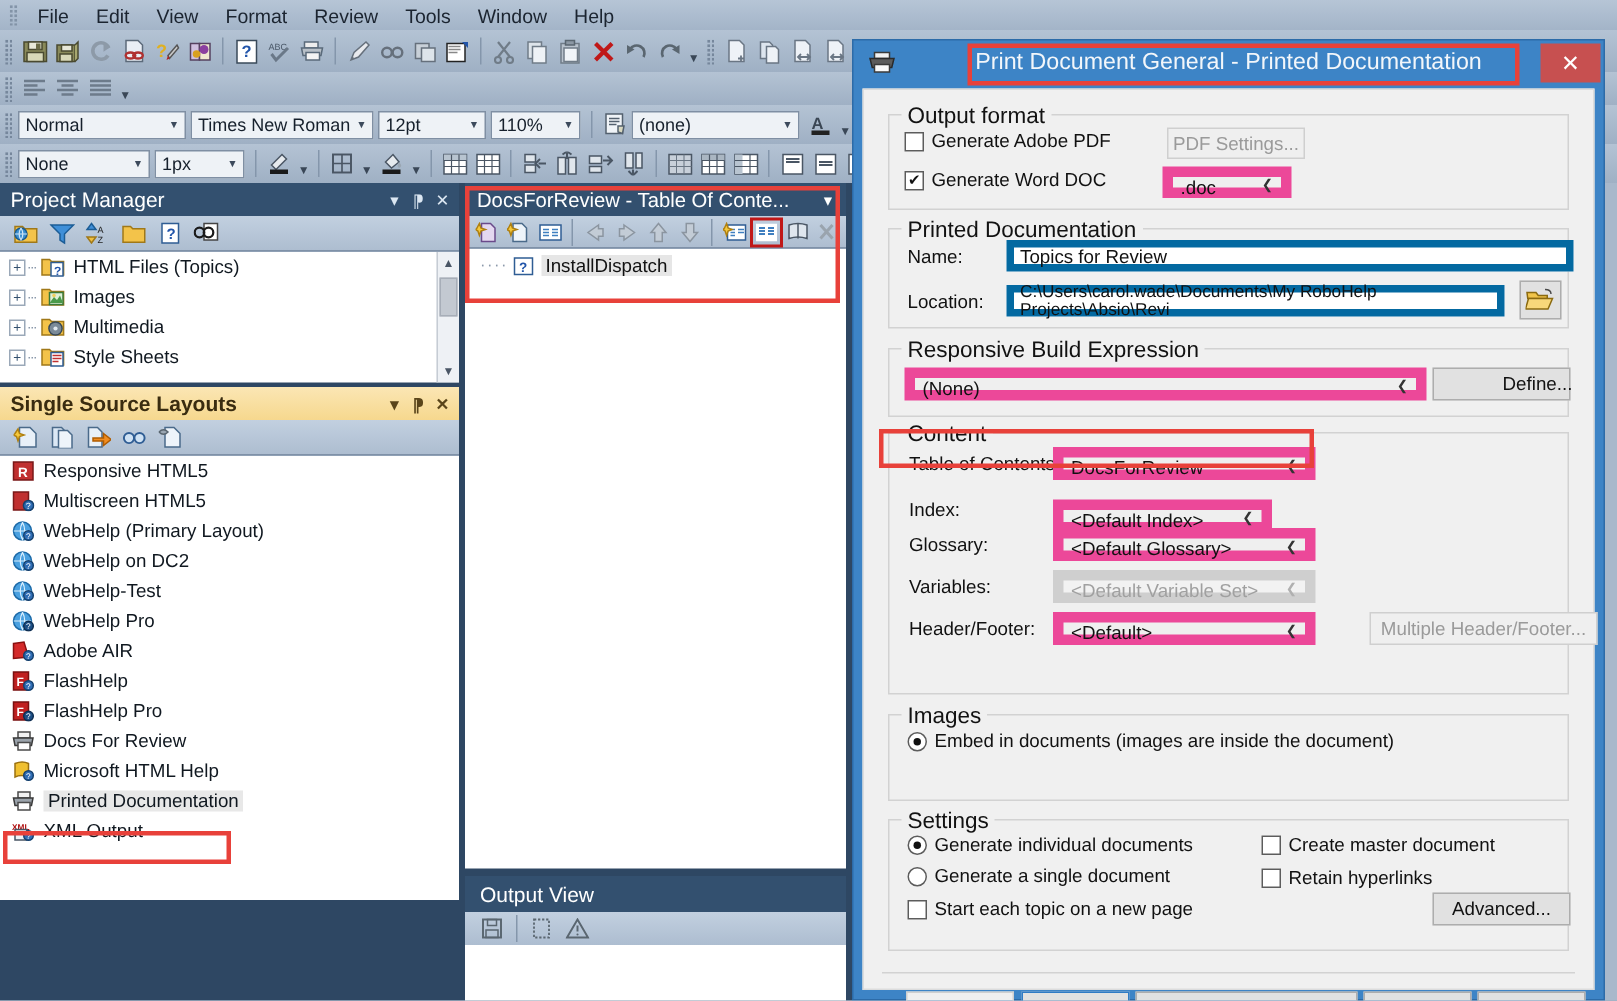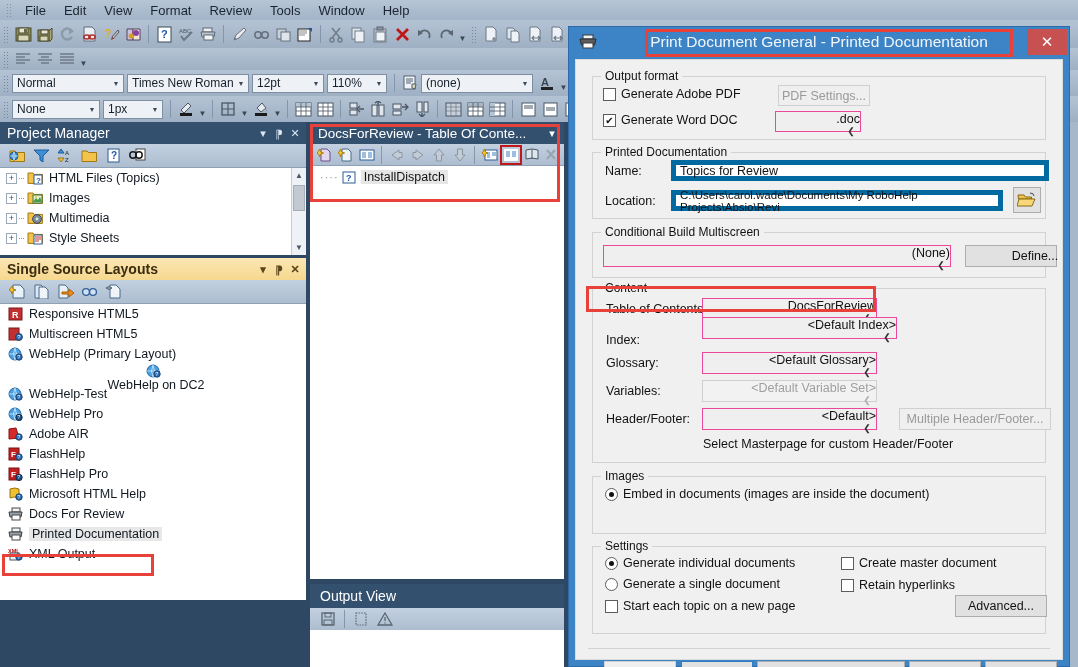--- a/index.html
+++ b/index.html
@@ -90,39 +90,39 @@
     background: #3d84c6; border: 1px solid #2c6ba8; }
   .dlg-title { height: 30px; display:flex; align-items:center; padding-left:8px; position:relative; }
   .dlg-title-text { position:absolute; left: 0; right: 0; text-align:center; font-size: 15.5px; color:#f2f6fa; }
   .dlg-close { position:absolute; right:2px; top:2px; width: 40px; height: 26px; background:#c75050;
     display:flex;align-items:center;justify-content:center;color:#fff;font-size:15px; cursor:default;}
   .dlg-body { position:absolute; left: 6px; right: 6px; top: 32px; bottom: 6px;
     background: #f0f0f0; border:1px solid #dcdcdc; }
 
   .gbox { position:absolute; border:1px solid #d2d2d2; }
   .gbox > .gtitle { position:absolute; top:-8px; left:8px; background:#f0f0f0; padding:0 4px;
-    font-size:12px; color:#121212; }
+    font-size:15px; color:#121212; }
 
   .chk { width:13px; height:13px; border:1px solid #5c5c5c; background:#fff; display:inline-flex;
     align-items:center; justify-content:center; font-size:10px; color:#111; flex:0 0 auto; }
   .rad { width:13px; height:13px; border:1px solid #5c5c5c; border-radius:50%; background:#fff;
     display:inline-flex; align-items:center; justify-content:center; flex:0 0 auto; }
   .rad .dot { width:5px; height:5px; border-radius:50%; background:#111; }
   .optrow { display:flex; align-items:center; gap:5px; font-size:12.5px; color:#111; position:absolute; }
 
   .wbtn { border:1px solid #adadad; background:#e1e1e1; font-size:12.5px; color:#111;
     display:flex; align-items:center; justify-content:center; position:absolute; cursor:default;
     font-family:"Liberation Sans", sans-serif; }
   .wbtn.disabled { color:#9a9a9a; background:#efefef; border-color:#cfcfcf; }
   .wbtn.default { border:1px solid #2f7bc4; }
 
   .wtext { position:absolute; border:5px solid #0369a1; background:#fff; font-size:12.5px; color:#111;
     display:flex; align-items:center; padding-left:4px; }
-  .wcombo { position:absolute; border:1px solid #ec4899; background:#efefef; font-size:12.5px; color:#111;
-    display:flex; align-items:flex-end; padding-left:5px;flex-direction:column; }
+  .wcombo { position:absolute; border:7px solid #ec4899; background:#efefef; font-size:12.5px; color:#111;
+    display:flex; align-items:flex-start; padding-left:5px; }
   .wcombo .ca { margin-left:auto; width:18px; text-align:center; font-size:9px; color:#333; }
   .wcombo.disabled { color:#a0a0a0; background:#f2f2f2; border-color:#cfcfcf; }
   .wcombo.disabled .ca { color:#b0b0b0; }
   .wlabel { position:absolute; font-size:12.5px; color:#111; }
 
   
   .hl { position:absolute; border:3px solid #e8413a; pointer-events:none; }
 </style>
 </head>
 <body>
@@ -652,21 +652,21 @@
           <span class="ficon">
             <svg width="15" height="14" viewBox="0 0 15 14">
               <circle cx="7" cy="7" r="6" fill="#49a0e0" stroke="#1c6aa8"></circle>
               <path d="M1.2 7 h11.6 M7 1.2 q3 5.8 0 11.6 q-3 -5.8 0 -11.6" fill="none" stroke="#d8eefc" stroke-width=".8"></path>
               <circle cx="11" cy="10" r="3.2" fill="#2f6db5" stroke="#14406e"></circle>
               <text x="9.3" y="12" font-size="5.5" fill="#fff" font-family="Liberation Sans">?</text>
             </svg>
           </span>
           <span>WebHelp (Primary Layout)</span>
         </div>
-        <div class="trow" style="height: 20px; flex-direction: column;">
+        <div class="trow" style="height: 20px;">
           <span class="ficon">
             <svg width="15" height="14" viewBox="0 0 15 14">
               <circle cx="7" cy="7" r="6" fill="#49a0e0" stroke="#1c6aa8"></circle>
               <path d="M1.2 7 h11.6 M7 1.2 q3 5.8 0 11.6 q-3 -5.8 0 -11.6" fill="none" stroke="#d8eefc" stroke-width=".8"></path>
               <circle cx="11" cy="10" r="3.2" fill="#2f6db5" stroke="#14406e"></circle>
               <text x="9.3" y="12" font-size="5.5" fill="#fff" font-family="Liberation Sans">?</text>
             </svg>
           </span>
           <span>WebHelp on DC2</span>
         </div>
@@ -720,36 +720,36 @@
               <text x="3" y="10" font-size="8" font-weight="bold" fill="#fff" font-family="Liberation Sans">F</text>
               <circle cx="11" cy="10.4" r="3.2" fill="#1c4f86" stroke="#0c2c50"></circle>
               <text x="9.3" y="12.4" font-size="5.5" fill="#fff" font-family="Liberation Sans">?</text>
             </svg>
           </span>
           <span>FlashHelp Pro</span>
         </div>
         <div class="trow" style="height: 20px;">
           <span class="ficon">
             <svg width="15" height="14" viewBox="0 0 15 14">
+              <rect x="4" y="1" width="8" height="4" fill="#f2f2f2" stroke="#4a4a4a"></rect>
+              <path d="M1 5 h13 l-1 5 h-11 z" fill="#9aa2aa" stroke="#3a3a3a"></path>
+              <rect x="4" y="8" width="8" height="5" fill="#fdfdfd" stroke="#4a4a4a"></rect>
+            </svg>
+          </span>
+          <span>Docs For Review</span>
+        </div>
+        <div class="trow" style="height: 20px;">
+          <span class="ficon">
+            <svg width="15" height="14" viewBox="0 0 15 14">
               <path d="M2 2 q5 -2 9 0 v9 q-5 -2 -9 0 z" fill="#f0c030" stroke="#9a7010"></path>
               <circle cx="11" cy="10" r="3.2" fill="#2f6db5" stroke="#14406e"></circle>
               <text x="9.3" y="12" font-size="5.5" fill="#fff" font-family="Liberation Sans">?</text>
             </svg>
           </span>
           <span>Microsoft HTML Help</span>
-        </div>
-        <div class="trow" style="height: 20px;">
-          <span class="ficon">
-            <svg width="15" height="14" viewBox="0 0 15 14">
-              <rect x="4" y="1" width="8" height="4" fill="#f2f2f2" stroke="#4a4a4a"></rect>
-              <path d="M1 5 h13 l-1 5 h-11 z" fill="#9aa2aa" stroke="#3a3a3a"></path>
-              <rect x="4" y="8" width="8" height="5" fill="#fdfdfd" stroke="#4a4a4a"></rect>
-            </svg>
-          </span>
-          <span>Docs For Review</span>
         </div>
         <div class="trow" style="height: 20px;">
           <span class="ficon">
             <svg width="15" height="14" viewBox="0 0 15 14">
               <rect x="4" y="1" width="8" height="4" fill="#f2f2f2" stroke="#4a4a4a"></rect>
               <path d="M1 5 h13 l-1 5 h-11 z" fill="#9aa2aa" stroke="#3a3a3a"></path>
               <rect x="4" y="8" width="8" height="5" fill="#fdfdfd" stroke="#4a4a4a"></rect>
             </svg>
           </span>
           <span style="background: rgb(232, 232, 232); padding: 0px 3px;">Printed Documentation</span>
@@ -924,39 +924,39 @@
         <div class="wbtn" style="left:420px; top:34px; width:28px; height:26px;">
           <svg width="20" height="16" viewBox="0 0 20 16">
               <path d="M1 3 h6 l1.5 2 h6 v2 h-13 z" fill="#f0c44a" stroke="#8a6a10"></path>
               <path d="M2 7 h16 l-3 7 h-15 z" fill="#f7d77a" stroke="#8a6a10"></path>
               <path d="M13 1 q4 0 4 3" fill="none" stroke="#4a4a4a" stroke-width="1"></path>
             </svg>
         </div>
       </div>
 
       <div class="gbox" style="left:16px; top:172px; right:16px; height:46px;">
-        <span class="gtitle">Conditional Build Multiscreen</span>
+        <span class="gtitle">Responsive Build Expression</span>
         <div class="wcombo" style="left:10px; top:12px; width:348px; height:22px;">
           <span>(None)</span>
           <span class="ca">❮</span>
         </div>
-        <div class="wbtn" style="left:372px; top:12px; width:92px; height:22px;padding-left:48px;">Define...</div>
+        <div class="wbtn" style="left:362px; top:12px; width:92px; height:22px;padding-left:48px;">Define...</div>
       </div>
 
       <div class="gbox" style="left:16px; top:228px; right:16px; height:175px;">
         <span class="gtitle">Content</span>
 
         <span class="wlabel" style="left:13px; top:13px;">Table of Contents:</span>
         <div class="wcombo" style="left:109px; top:9px; width:175px; height:22px;">
           <span>DocsForReview</span>
           <span class="ca">❮</span>
         </div>
 
         <span class="wlabel" style="left:13px; top:44px;">Index:</span>
-        <div class="wcombo" style="left:109px; top:28px; width:195px; height:22px;">
+        <div class="wcombo" style="left:109px; top:44px; width:146px; height:22px;">
           <span>&lt;Default Index&gt;</span>
           <span class="ca">❮</span>
         </div>
 
         <span class="wlabel" style="left:13px; top:67px;">Glossary:</span>
         <div class="wcombo" style="left:109px; top:63px; width:175px; height:22px;">
           <span>&lt;Default Glossary&gt;</span>
           <span class="ca">❮</span>
         </div>
 
@@ -964,23 +964,22 @@
         <div class="wcombo disabled" style="left:109px; top:91px; width:175px; height:22px;">
           <span>&lt;Default Variable Set&gt;</span>
           <span class="ca">❮</span>
         </div>
 
         <span class="wlabel" style="left:13px; top:123px;">Header/Footer:</span>
         <div class="wcombo" style="left:109px; top:119px; width:175px; height:22px;">
           <span>&lt;Default&gt;</span>
           <span class="ca">❮</span>
         </div>
-        <div class="wbtn disabled" style="left:306px; top:119px; width:152px; height:22px;">Multiple Header/Footer...</div>
-
-        <span class="wlabel" style="left:110px; top:148px;">Select Masterpage for custom Header/Footer</span>
+        <div class="wbtn disabled" style="left:320px; top:119px; width:152px; height:22px;">Multiple Header/Footer...</div>
+
       </div>
 
       <div class="gbox" style="left:16px; top:416px; right:16px; height:58px;">
         <span class="gtitle">Images</span>
         <div class="optrow" style="left:12px; top:10px;">
           <span class="rad">
               <span class="dot"></span>
             </span>
           <span>Embed in documents (images are inside the document)</span>
         </div>

